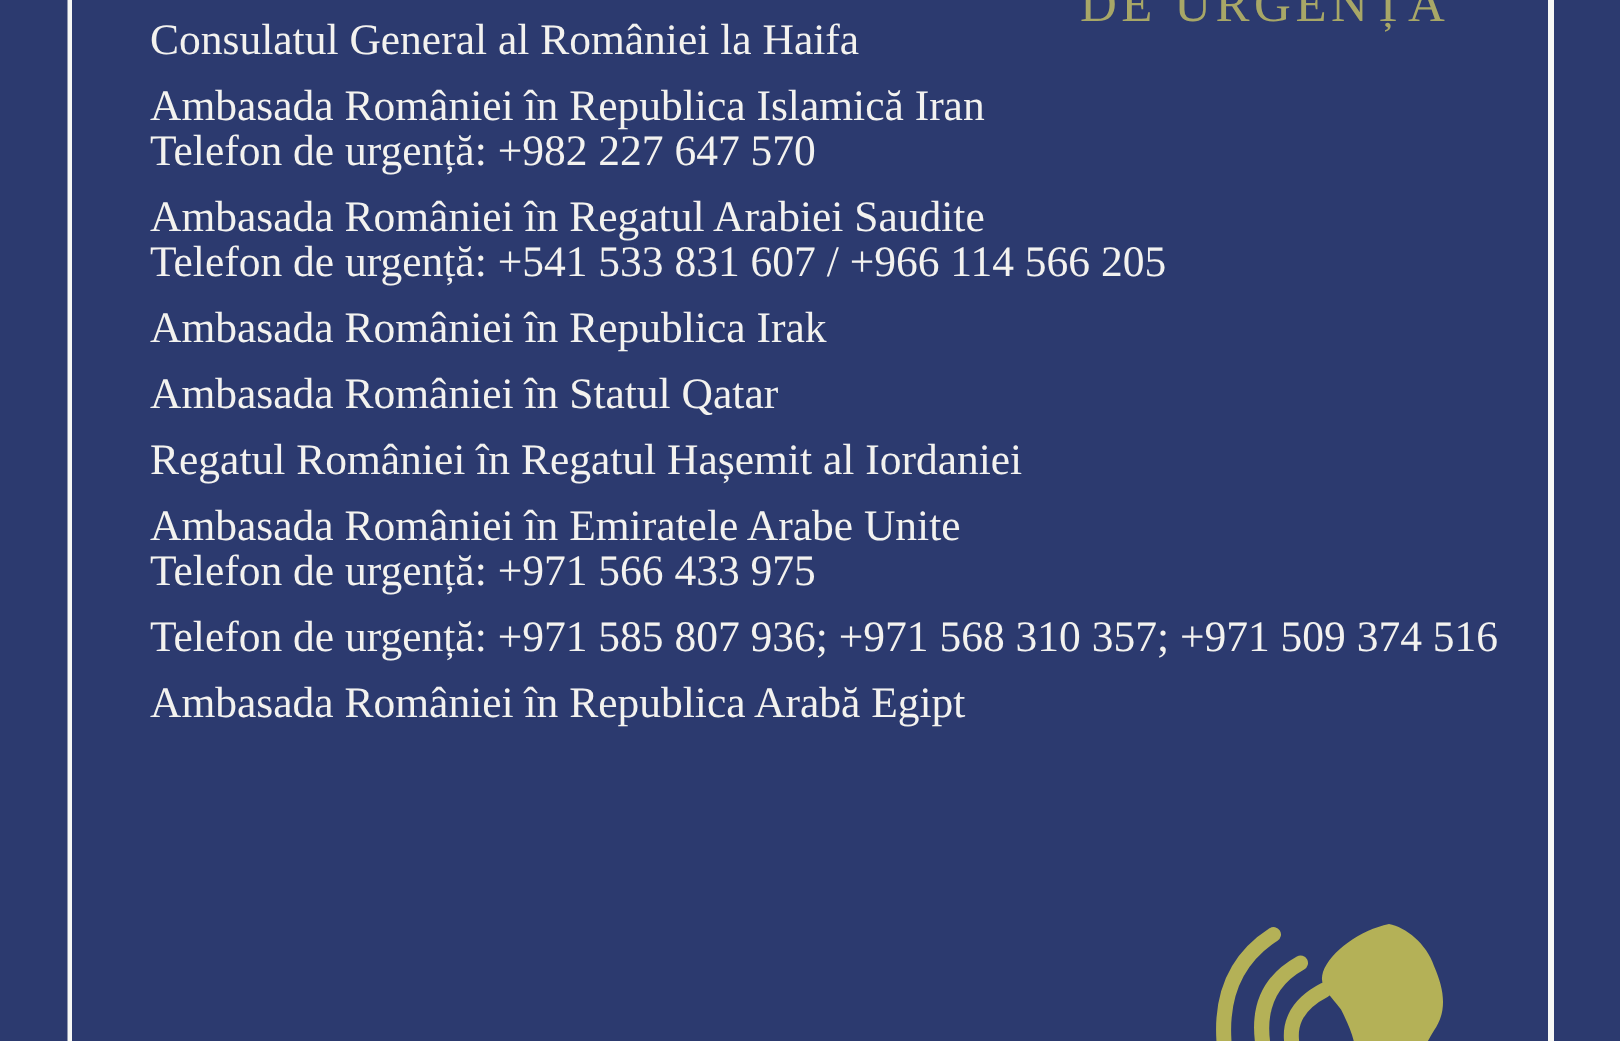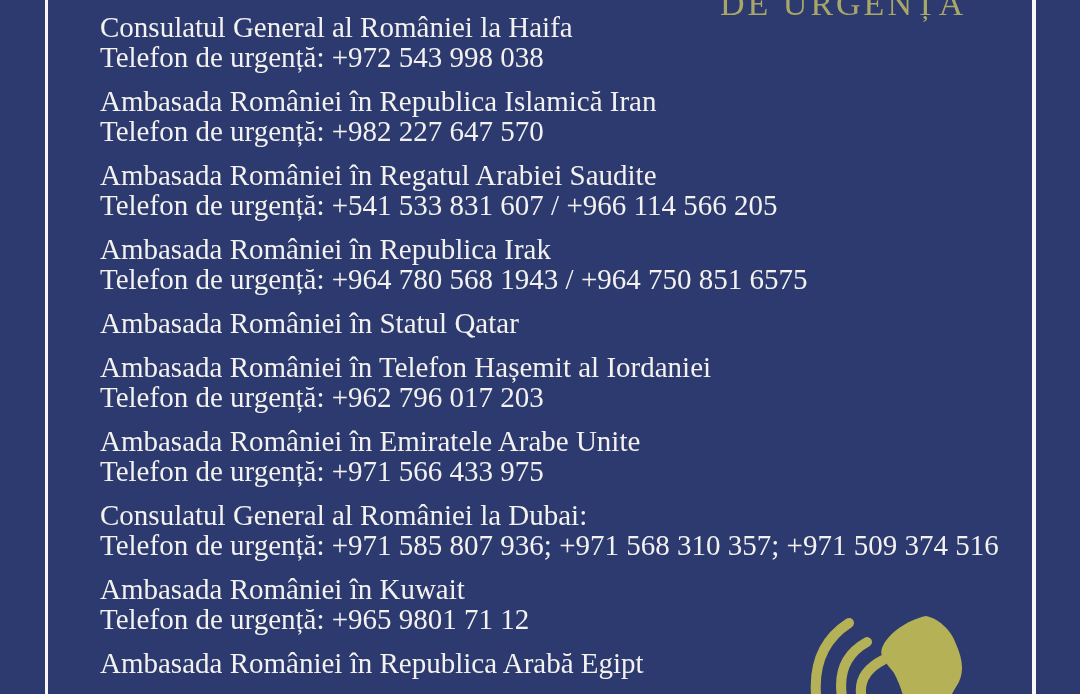--- a/index.html
+++ b/index.html
@@ -58,52 +58,44 @@
 <body>
 
 <div class="vline vline-left"></div>
 <div class="vline vline-right"></div>
 
 <div class="header-title">DE URGENȚĂ</div>
 
 <div class="content">
   <div class="entry">
     <div class="entry-title">Consulatul General al României la Haifa</div>
-    <div class="entry-phone">Telefon de urgență: +972 543 998 038</div>
   </div>
   <div class="entry">
     <div class="entry-title">Ambasada României în Republica Islamică Iran</div>
     <div class="entry-phone">Telefon de urgență: +982 227 647 570</div>
   </div>
   <div class="entry">
     <div class="entry-title">Ambasada României în Regatul Arabiei Saudite</div>
     <div class="entry-phone">Telefon de urgență: +541 533 831 607 / +966 114 566 205</div>
   </div>
   <div class="entry">
     <div class="entry-title">Ambasada României în Republica Irak</div>
-    <div class="entry-phone">Telefon de urgență: +964 780 568 1943 / +964 750 851 6575</div>
   </div>
   <div class="entry">
     <div class="entry-title">Ambasada României în Statul Qatar</div>
   </div>
   <div class="entry">
-    <div class="entry-title">Ambasada României în Telefon Hașemit al Iordaniei</div>
-    <div class="entry-phone">Telefon de urgență: +962 796 017 203</div>
+    <div class="entry-title">Regatul României în Regatul Hașemit al Iordaniei</div>
   </div>
   <div class="entry">
     <div class="entry-title">Ambasada României în Emiratele Arabe Unite</div>
     <div class="entry-phone">Telefon de urgență: +971 566 433 975</div>
   </div>
   <div class="entry">
-    <div class="entry-title">Consulatul General al României la Dubai:</div>
     <div class="entry-phone">Telefon de urgență: +971 585 807 936; +971 568 310 357; +971 509 374 516</div>
-  </div>
-  <div class="entry">
-    <div class="entry-title">Ambasada României în Kuwait</div>
-    <div class="entry-phone">Telefon de urgență: +965 9801 71 12</div>
   </div>
   <div class="entry">
     <div class="entry-title">Ambasada României în Republica Arabă Egipt</div>
   </div>
 </div>
 
 <div class="phone-icon-wrap">
   <svg width="170" height="130" viewBox="0 0 170 130" xmlns="http://www.w3.org/2000/svg">
     <g stroke="#b4b157" stroke-width="10" fill="none" stroke-linecap="round">
       <path d="M44,25 Q2,52 13,112"></path>

